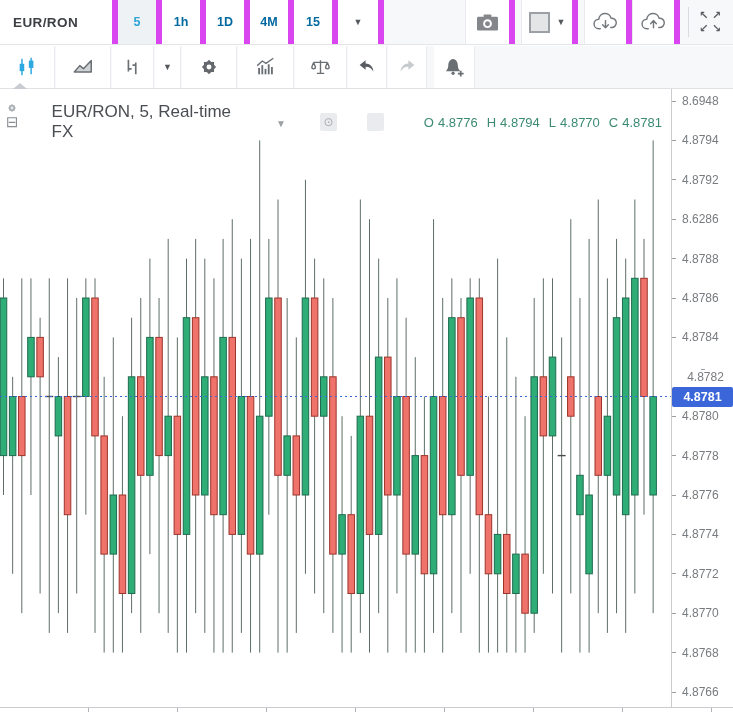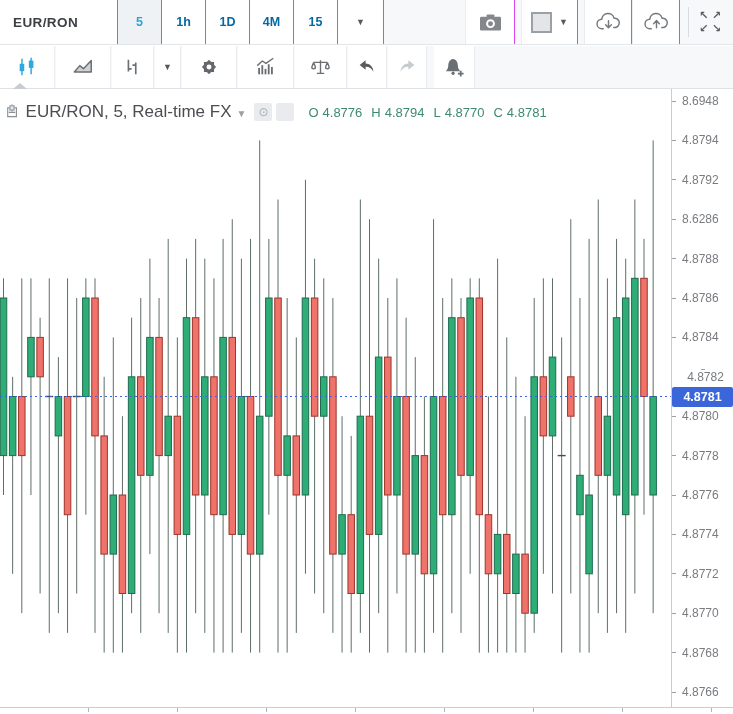--- a/index.html
+++ b/index.html
@@ -4,21 +4,21 @@
 <style>
   html,body{margin:0;padding:0;background:#fff;}
   *{box-sizing:border-box;}
   #app{position:relative;width:733px;height:714px;background:#fff;overflow:hidden;
        font-family:"Liberation Sans","DejaVu Sans",sans-serif;-webkit-font-smoothing:antialiased;}
 
   
   .top-toolbar{position:absolute;left:0;top:0;width:733px;height:45px;background:#f7f8f9;
                border-bottom:1px solid #e3e6e9;display:flex;align-items:stretch;}
   .cell{display:flex;align-items:center;justify-content:center;background:#fff;
-        border-right:1px solid #d946ef;cursor:pointer;}
+        border-right:6px solid #d946ef;cursor:pointer;}
   .symbol-cell{width:118px;justify-content:flex-start;padding-left:13px;
                font-size:13.5px;font-weight:700;letter-spacing:.4px;color:#3d4045;}
   .tf-cell{width:44px;font-size:12.5px;font-weight:700;color:#0369a1;}
   .tf-cell.active{color:#2ea3d8;background:#eef2f5;}
   .caret-cell{width:46px;font-size:9px;color:#55585c;}
   .right-tools{margin-left:auto;display:flex;align-items:stretch;}
   .gap6{width:6px;} .gap8{width:8px;}
   .tool-cell{border-left:1px solid #e9ebee;}
   .type-square{width:21px;height:21px;background:#e4e5e7;border:2px solid #9aa0a6;margin-right:7px;}
   .type-caret{font-size:9px;color:#55585c;}
@@ -33,21 +33,21 @@
   .icon-toolbar .cell{border-right:1px solid #e9ebee;margin-right:1px;}
   .w55{width:55px;} .w42{width:42px;} .w26{width:26px;} .w52{width:52px;} .w39{width:39px;} .w41{width:41px;}
   .bell-cell{margin-left:6px !important;}
   .collapse-tri{position:absolute;left:13px;bottom:-1px;width:0;height:0;cursor:pointer;
                 border-left:7px solid transparent;border-right:7px solid transparent;
                 border-bottom:6px solid #c9ccd0;}
 
   
   .chart-area{position:absolute;left:0;top:89px;width:671px;height:618px;background:#fff;}
   .chart-area svg{position:absolute;left:0;top:0;}
-  .legend{position:absolute;left:6px;top:13px;display:flex;align-items:center;z-index:5;}
+  .legend{position:absolute;left:6px;top:13px;display:flex;align-items:center;z-index:5;gap:26px;}
   .legend .collapse{font-size:15px;color:#8a8f94;margin-right:7px;cursor:pointer;}
   .legend .title{font-size:17px;color:#4a4d52;cursor:pointer;}
   .legend .lcaret{font-size:10px;color:#9aa0a5;margin:2px 8px 0 5px;cursor:pointer;}
   .mini-btn{width:18px;height:18px;background:#e9ebee;border-radius:2px;margin-right:4px;
             display:flex;align-items:center;justify-content:center;cursor:pointer;}
   .mini-btn .vis{font-size:12px;color:#a9aeb3;line-height:1;}
   .ohlc{display:flex;align-items:center;margin-left:10px;font-size:13px;color:#3c8a73;}
   .ohlc .pair{margin-right:9px;display:flex;}
   .ohlc .lab{margin-right:4px;}
 

